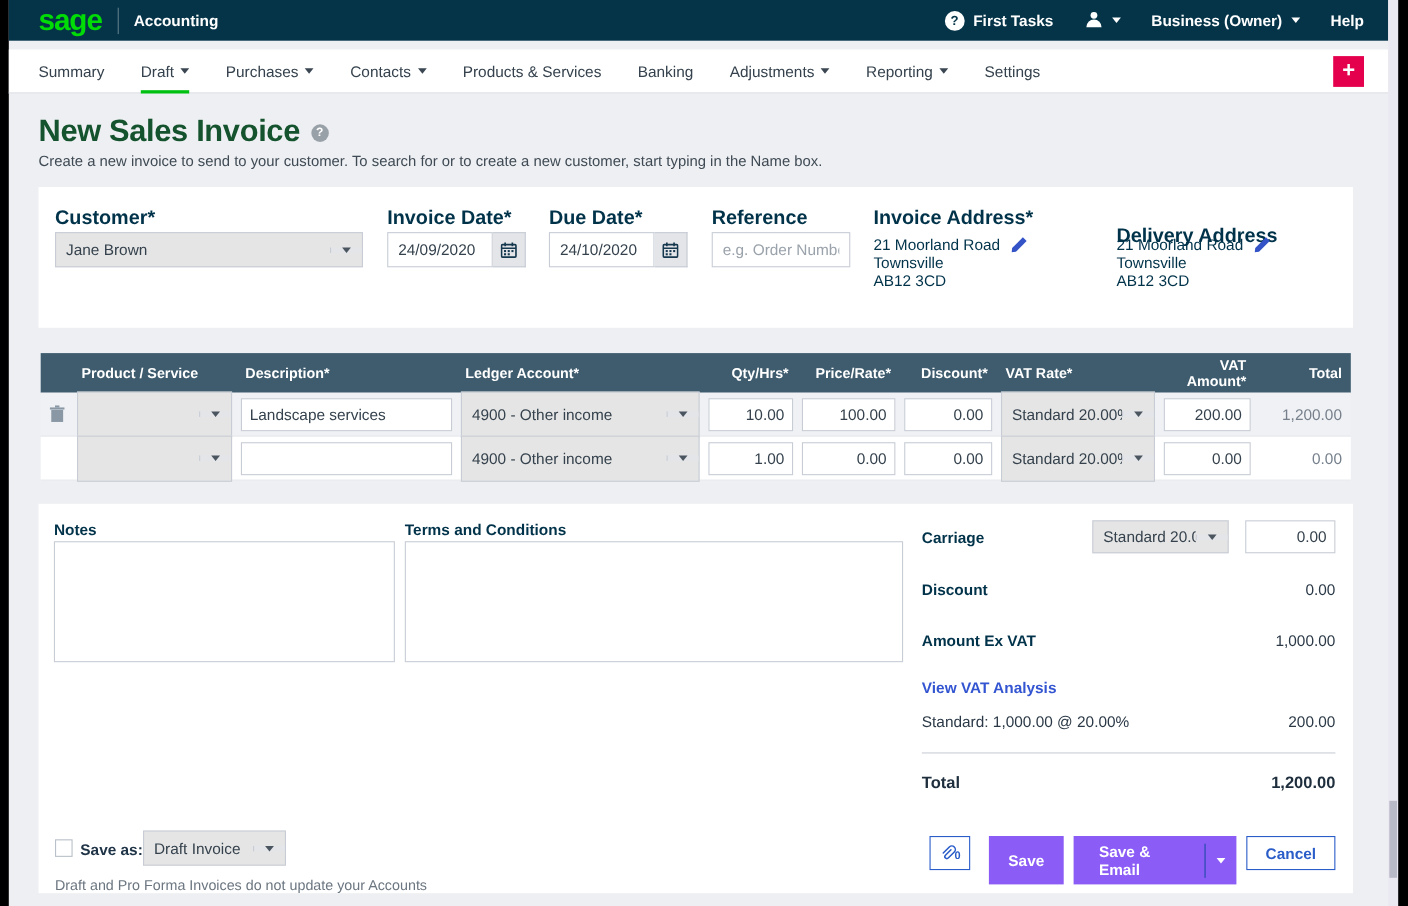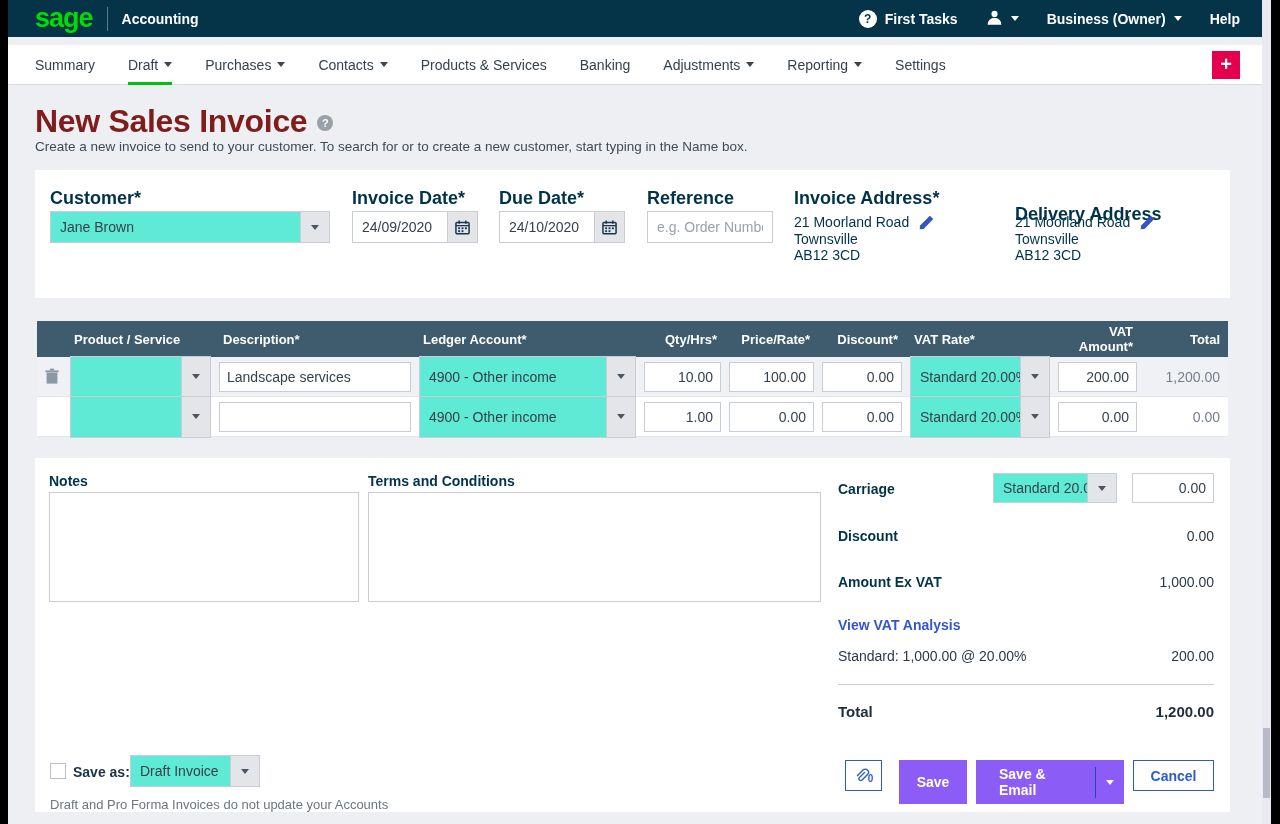--- a/index.html
+++ b/index.html
@@ -30,39 +30,39 @@
             border-bottom:1px solid #D8DBDF; display:flex; align-items:center;
             padding:0 22px 0 27px; gap:33px; }
   .nav-item { position:relative; height:40px; display:flex; align-items:center; font-size:14px;
               color:#35424D; cursor:pointer; }
   .nav-item.active::after { content:""; position:absolute; left:0; right:0; bottom:0; height:3px; background:#00C110; }
   .add-btn { margin-left:auto; width:28px; height:28px; background:#E4004C; color:#fff; font-size:20px;
              font-weight:bold; display:flex; align-items:center; justify-content:center; cursor:pointer; }
 
   
   .page-title-row { position:absolute; left:27px; top:103px; display:flex; align-items:center; gap:10px; }
-  .page-title { font-size:32px; font-weight:bold; color:#7f1d1d; letter-spacing:-.3px; }
+  .page-title { font-size:28px; font-weight:bold; color:#14532d; letter-spacing:-.3px; }
   .help-dot { width:16px; height:16px; border-radius:50%; background:#99A1A8; color:#fff; font-size:11px;
               font-weight:bold; display:flex; align-items:center; justify-content:center; margin-top:3px; }
   .page-sub { position:absolute; left:27px; top:139px; font-size:13.5px; color:#3F4A54; }
 
   
   .panel { position:absolute; background:#fff; }
   .panel1 { left:27px; top:170px; width:1195px; height:128px; }
   .panel2 { left:27px; top:458px; width:1195px; height:354px; }
 
   .flabel { position:absolute; font-size:18px; font-weight:bold; color:#00334A; }
   .field  { position:absolute; top:41px; height:32px; display:flex; }
   input, textarea { font-family:"Liberation Sans", sans-serif; font-size:14px; color:#35424D;
                     border:1px solid #C8CDD5; background:#fff; outline:none; }
   input::placeholder, textarea::placeholder { color:#9AA2AB; }
   .field input { height:32px; padding:0 9px; width:100%; }
   .sq-btn { width:30px; height:32px; background:#E3E5E9; border:1px solid #C8CDD5; border-left:none;
             display:flex; align-items:center; justify-content:center; flex:none; cursor:pointer; }
-  .sel { display:flex; border:1px solid #C8CDD5; background:#5eead4; cursor:pointer; }
+  .sel { display:flex; border:1px solid #C8CDD5; background:#e5e5e5; cursor:pointer;align-items:center; }
   .sel .txt { flex:1; padding:0 9px; display:flex; align-items:center; font-size:14px; color:#35424D;
               overflow:hidden; white-space:nowrap; }
   .sel .btn { width:29px; background:#E3E5E9; border-left:1px solid #C8CDD5;
               display:flex; align-items:center; justify-content:center; flex:none; }
   .addr-line { font-size:14px; color:#00334A; line-height:16.5px; }
   .pencil { position:absolute; cursor:pointer; }
 
   
   .gridtable { position:absolute; left:29px; top:321px; width:1191px; }
   .thead { display:flex; background:#3E5C6E; height:36px; color:#fff; font-size:13px; font-weight:bold; }

